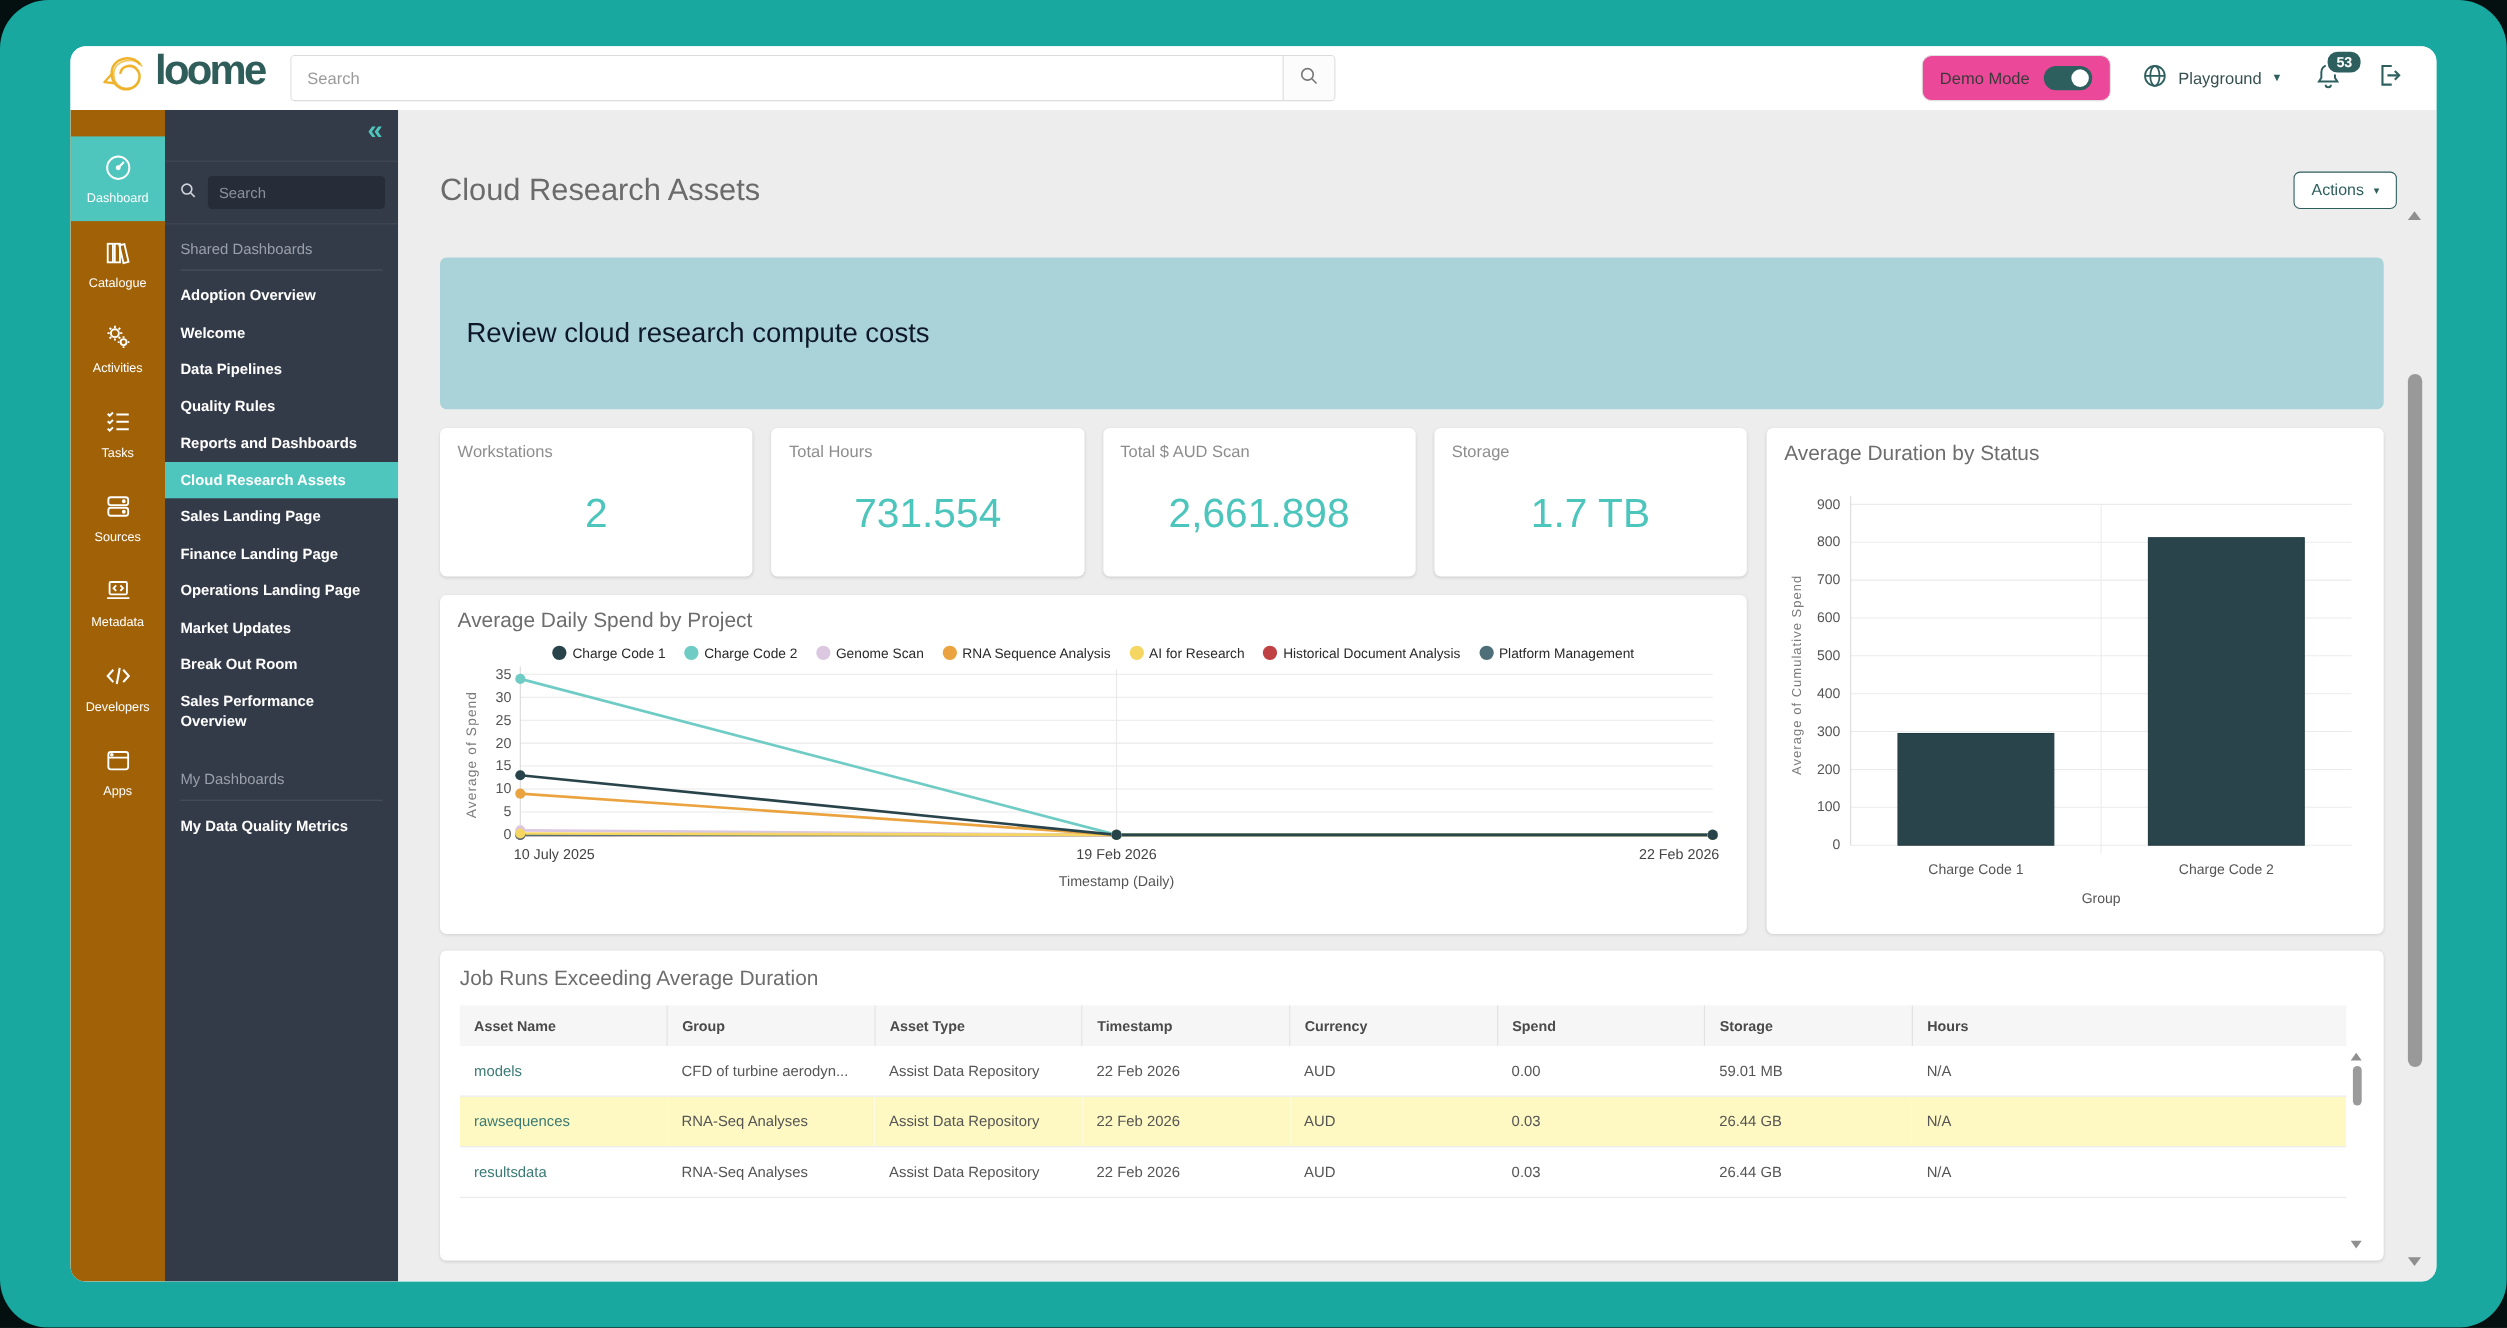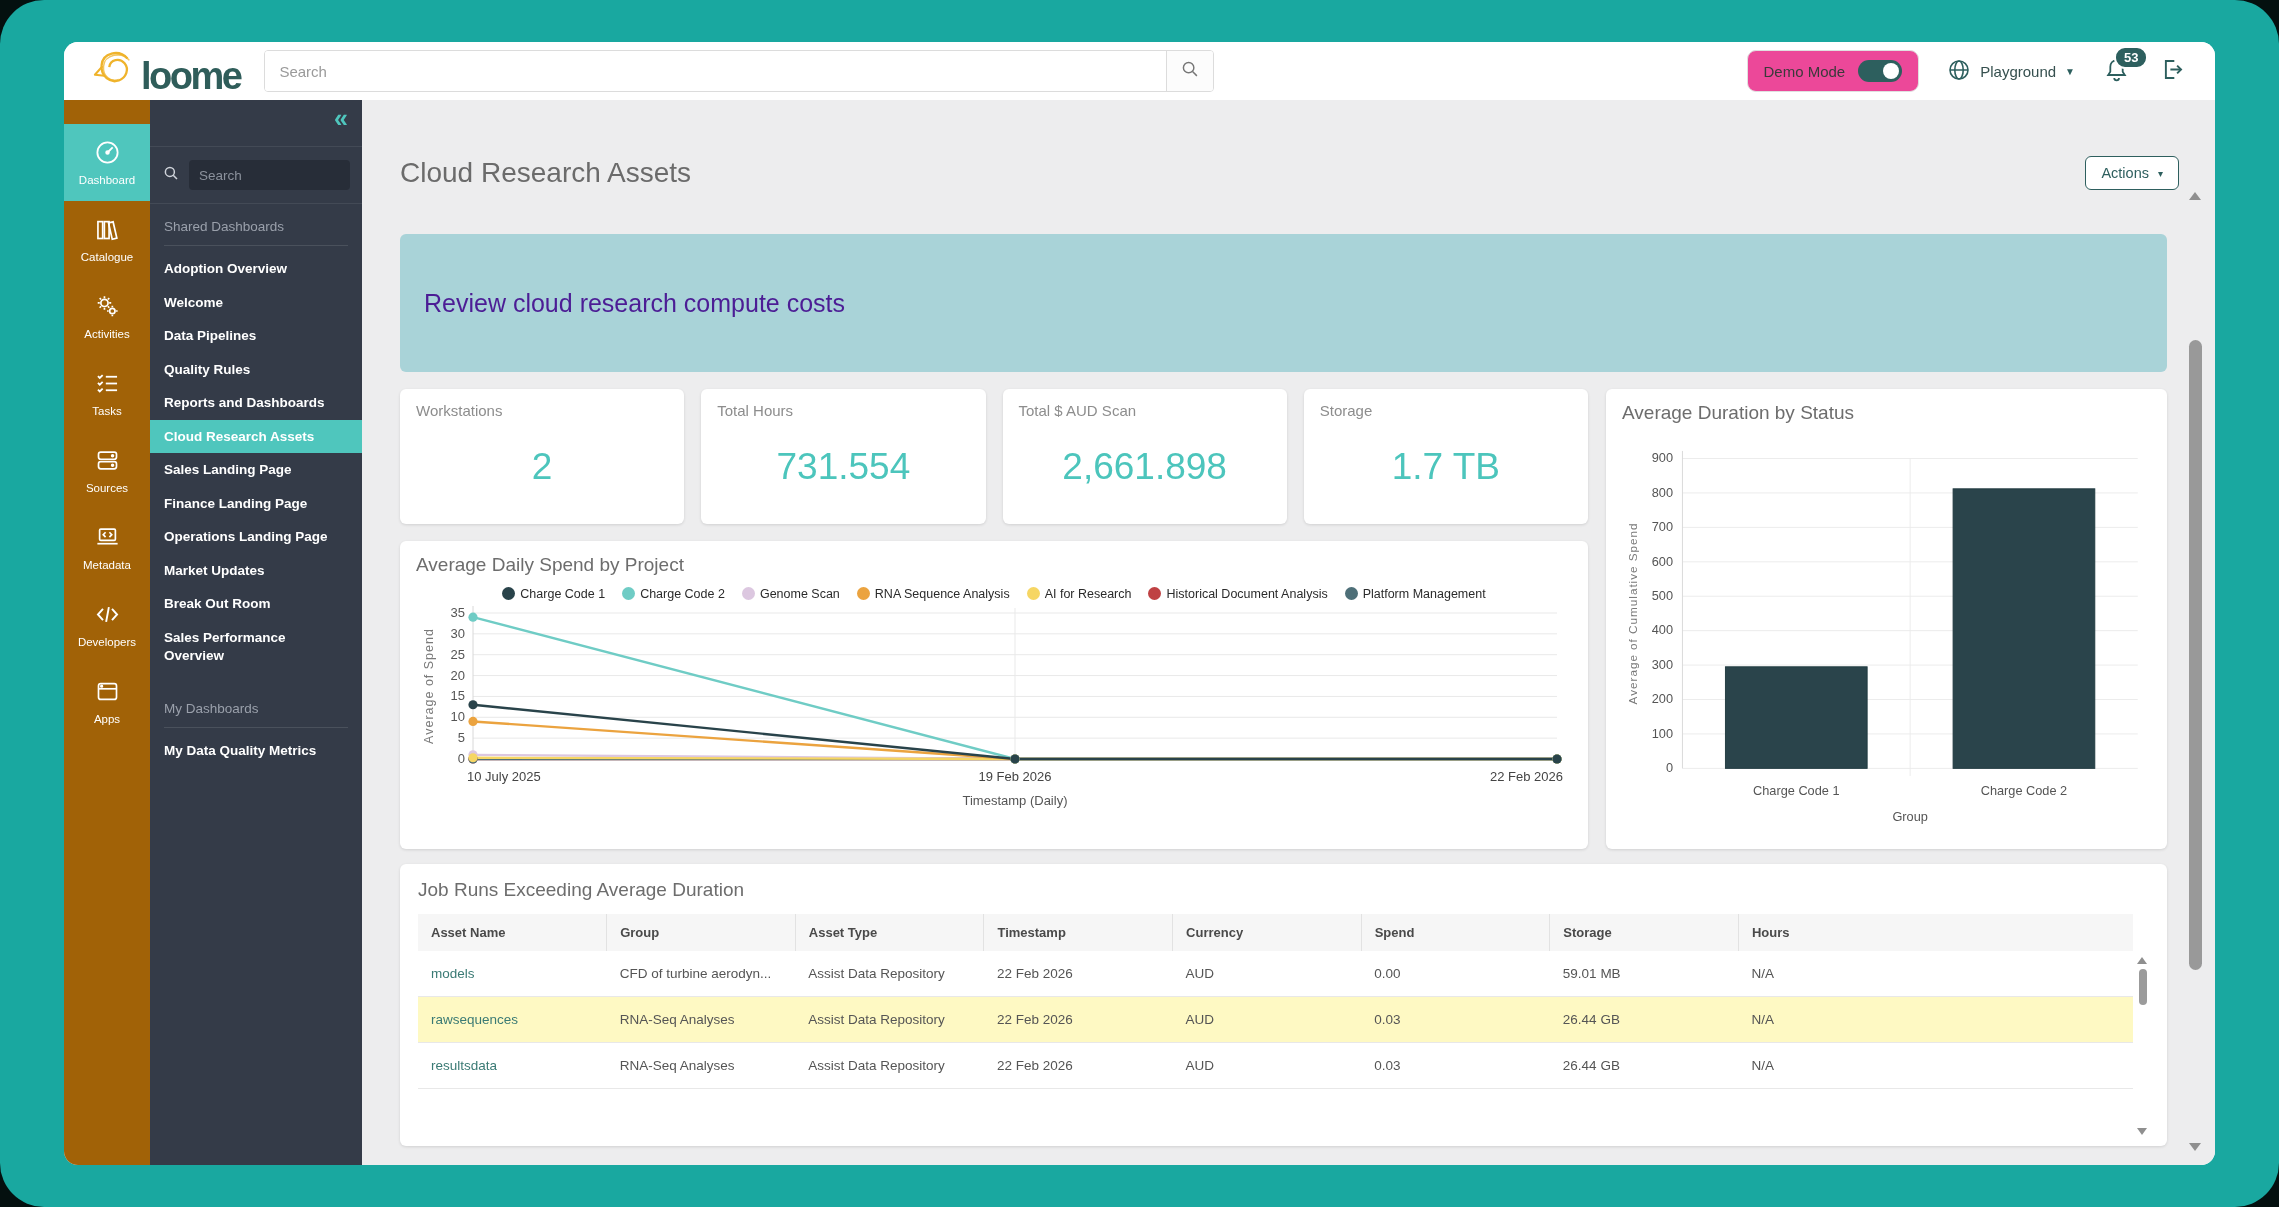--- a/index.html
+++ b/index.html
@@ -1,21 +1,21 @@
 <!DOCTYPE html>
 <html><head>
 <meta charset="utf-8">
 <style>
   html,body{margin:0;padding:0;background:#04100f;}
   .screen{position:relative;width:2279px;height:1207px;overflow:hidden;font-family:"Liberation Sans",sans-serif;background:#04100f;}
   .frame{position:absolute;inset:0;background:#19a8a0;border-radius:44px;}
   .app{position:absolute;left:64px;top:42px;width:2151px;height:1123px;background:#fff;border-radius:14px;overflow:hidden;display:flex;flex-direction:column;}
   
   .topbar{height:58px;background:#fff;display:flex;align-items:center;flex:none;}
-  .logo{display:flex;align-items:flex-end;margin-left:26px;gap:1px;}
+  .logo{display:flex;align-items:flex-start;margin-left:26px;gap:1px;}
   .logo-text{font-size:38px;font-weight:700;color:#2f5d5a;letter-spacing:-2.5px;line-height:1;margin-top:-2px;}
   .search-wrap{margin-left:24px;width:948px;height:40px;border:1px solid #dcdcdc;border-radius:4px;display:flex;background:#fff;overflow:hidden;}
   .search-wrap input{flex:1;border:none;outline:none;padding:0 14px;font-size:15px;color:#444;background:#fff;}
   .search-wrap input::placeholder{color:#9a9a9a;}
   .search-btn{width:46px;border-left:1px solid #dcdcdc;display:flex;align-items:center;justify-content:center;background:#fcfcfc;cursor:pointer;}
   .top-right{margin-left:auto;margin-right:30px;display:flex;align-items:center;gap:28px;}
   .demo{display:flex;align-items:center;gap:13px;border:1px solid #e0e0e0;border-radius:9px;padding:9px 16px;font-size:15px;color:#3a3a3a;background:#ec4899;}
   .toggle{width:44px;height:22px;border-radius:11px;background:#2d5f5e;position:relative;cursor:pointer;}
   .toggle::after{content:"";position:absolute;right:3px;top:3px;width:16px;height:16px;border-radius:50%;background:#fff;}
   .env{display:flex;align-items:center;gap:9px;color:#36504f;font-size:15px;cursor:pointer;}
@@ -37,21 +37,21 @@
   .section-divider{border-bottom:1px solid #4a515c;margin:0 14px 6px;}
   .panel-item{display:block;padding:8px 14px;font-size:13.5px;font-weight:700;color:#fff;line-height:1.3;cursor:pointer;}
   .panel-item.active{background:#4fc6bd;}
   .my-gap{height:14px;}
   
   .main{flex:1;background:#ededee;position:relative;overflow:hidden;min-width:0;}
   .page-head{display:flex;justify-content:space-between;align-items:center;padding:56px 36px 0 38px;margin-bottom:44px;}
   .page-title{font-size:28px;color:#6b6b6b;font-weight:400;}
   .actions-btn{background:#fff;border:1.5px solid #2e5f5e;color:#2e5f5e;font-size:14.5px;border-radius:6px;padding:8px 15px;display:flex;gap:9px;align-items:center;cursor:pointer;font-family:inherit;}
   .content{padding:0 48px 0 38px;}
-  .banner{height:138px;background:#a9d3d8;border-radius:6px;display:flex;align-items:center;padding:0 24px;font-size:25px;color:#4c1d95;margin-bottom:17px;}
+  .banner{height:138px;background:#a9d3d8;border-radius:6px;display:flex;align-items:center;padding:0 24px;font-size:25px;color:#0f172a;margin-bottom:17px;}
   .grid{display:flex;gap:18px;margin-bottom:15px;}
   .col-left{width:1188px;flex:none;}
   .col-right{flex:1;min-width:0;}
   .kpis{display:flex;gap:17px;margin-bottom:17px;}
   .card{background:#fff;border-radius:6px;box-shadow:0 1px 3px rgba(0,0,0,.12);}
   .kpi{flex:1;height:135px;padding:13px 16px;box-sizing:border-box;}
   .kpi-label{font-size:15px;color:#8d8d8d;}
   .kpi-value{text-align:center;font-size:37px;color:#4cc5bc;margin-top:27px;font-weight:400;}
   .line-card{height:308px;padding:13px 16px;box-sizing:border-box;}
   .bar-card{height:460px;padding:13px 16px;box-sizing:border-box;}

